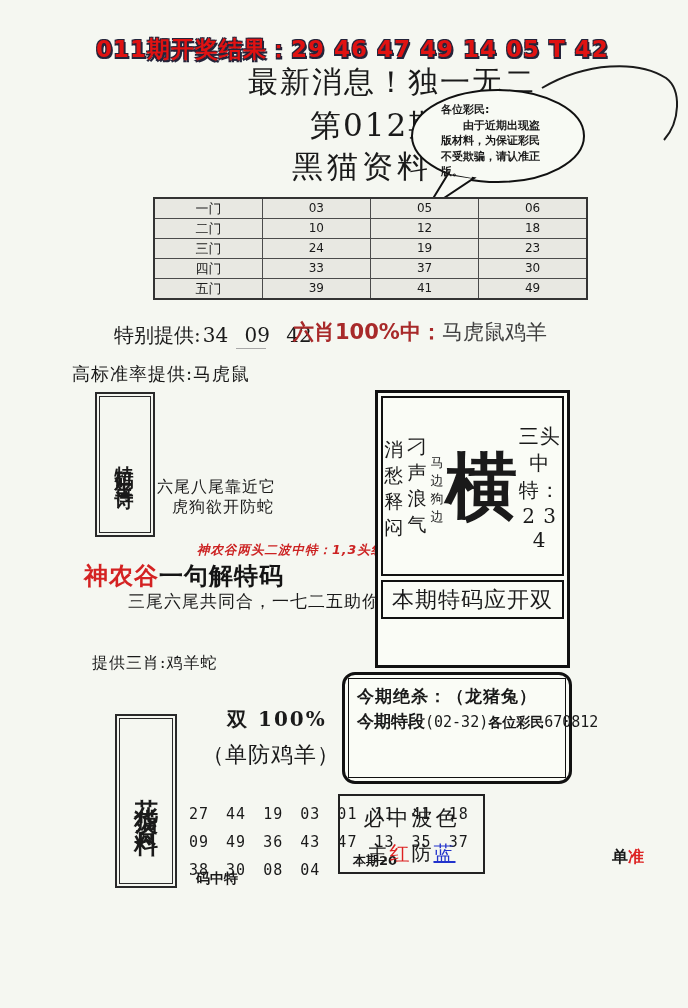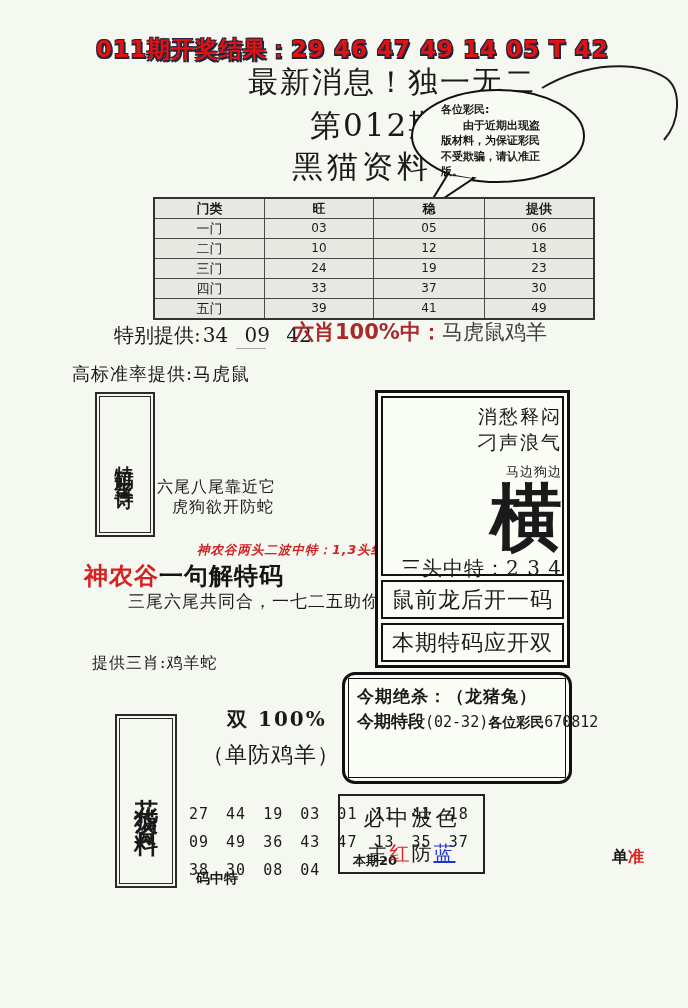--- a/index.html
+++ b/index.html
@@ -45,21 +45,21 @@
   .poem-line{font-size:16px;letter-spacing:1px;}
   .tip-red{font-size:12.5px;font-weight:bold;font-style:italic;color:#cc2222;letter-spacing:1px;white-space:nowrap;}
   .brand-red{font-size:24px;font-weight:bold;color:#d42222;letter-spacing:1px;}
   .brand-black{font-size:24px;font-weight:bold;color:#141414;letter-spacing:1px;}
   .sentence{font-size:17px;letter-spacing:1px;white-space:nowrap;}
   .sentence small{font-size:12px;}
 
   .rpanel{border:3px solid #111;box-sizing:border-box;padding:3px;background:#fafcf6;}
   .rsec{border:2px solid #111;box-sizing:border-box;text-align:center;
         font-family:"DejaVu Serif","Liberation Serif",serif;}
-  .rsec1{height:180px;display:flex;flex-direction:column;align-items:flex-end;}
+  .rsec1{height:180px;display:flex;flex-direction:row;align-items:center;}
   .rs-l1{margin-top:6px;font-size:19px;letter-spacing:2px;}
   .rs-l2{font-size:19px;letter-spacing:2px;}
   .rs-l3{margin-top:7px;font-size:13px;letter-spacing:1px;}
   .rs-big{font-size:72px;font-weight:bold;line-height:72px;}
   .rs-heads{font-size:20px;margin-top:2px;letter-spacing:1px;}
   .rsec-tip{height:39px;line-height:35px;font-size:22px;letter-spacing:1px;margin-top:4px;}
 
   .killbox{border:3px solid #111;box-sizing:border-box;padding:3px;background:#fafcf6;}
   .kill-inner{border:1px solid #111;height:100%;box-sizing:border-box;padding:6px 8px;}
   .kill-l1{font-size:17px;font-weight:bold;letter-spacing:1px;}
@@ -107,26 +107,20 @@
   <div class="abs bubble-text" style="left:441px;top:102px;">
     <div>各位彩民:</div>
     <div>　　由于近期出现盗</div>
     <div>版材料，为保证彩民</div>
     <div>不受欺骗，请认准正</div>
     <div>版。</div>
   </div>
 
   <table class="gates abs" style="left:153px;top:197px;width:435px;">
     <tbody>
-        <tr>
-      <th style="width:109px;">门类</th>
-      <th style="width:108px;">旺</th>
-      <th style="width:110px;">稳</th>
-      <th style="width:108px;">提供</th>
-    </tr>
     <tr>
       <td>一门</td>
       <td class="num">03</td>
       <td class="num">05</td>
       <td class="num">06</td>
     </tr>
     <tr>
       <td>二门</td>
       <td class="num">10</td>
       <td class="num">12</td>
@@ -183,21 +177,20 @@
   <div class="abs plain18 serif" style="left:92px;top:653px;font-size:16px;">提供三肖:鸡羊蛇</div>
 
   <div class="abs rpanel" style="left:375px;top:390px;width:195px;height:278px;">
     <div class="rsec rsec1">
       <div class="rs-l1">消愁释闷</div>
       <div class="rs-l2">刁声浪气</div>
       <div class="rs-l3">马边狗边</div>
       <div class="rs-big">横</div>
       <div class="rs-heads">三头中特：2 3 4</div>
     </div>
-    <div class="rsec rsec-tip">鼠前龙后开一码</div>
     <div class="rsec rsec-tip">本期特码应开双</div>
   </div>
 
   <div class="abs killbox" style="left:342px;top:672px;width:230px;height:112px;border-radius:13px;">
     <div class="kill-inner">
       <div class="kill-l1">今期绝杀：（龙猪兔）</div>
       <div style="margin-top:2px;white-space:nowrap;">
         <span class="kill-head">今期特段</span><span class="kill-range">(02-32)</span><span class="kill-label">各位彩民</span><span class="kill-digits">670812</span>
       </div>
     </div>

